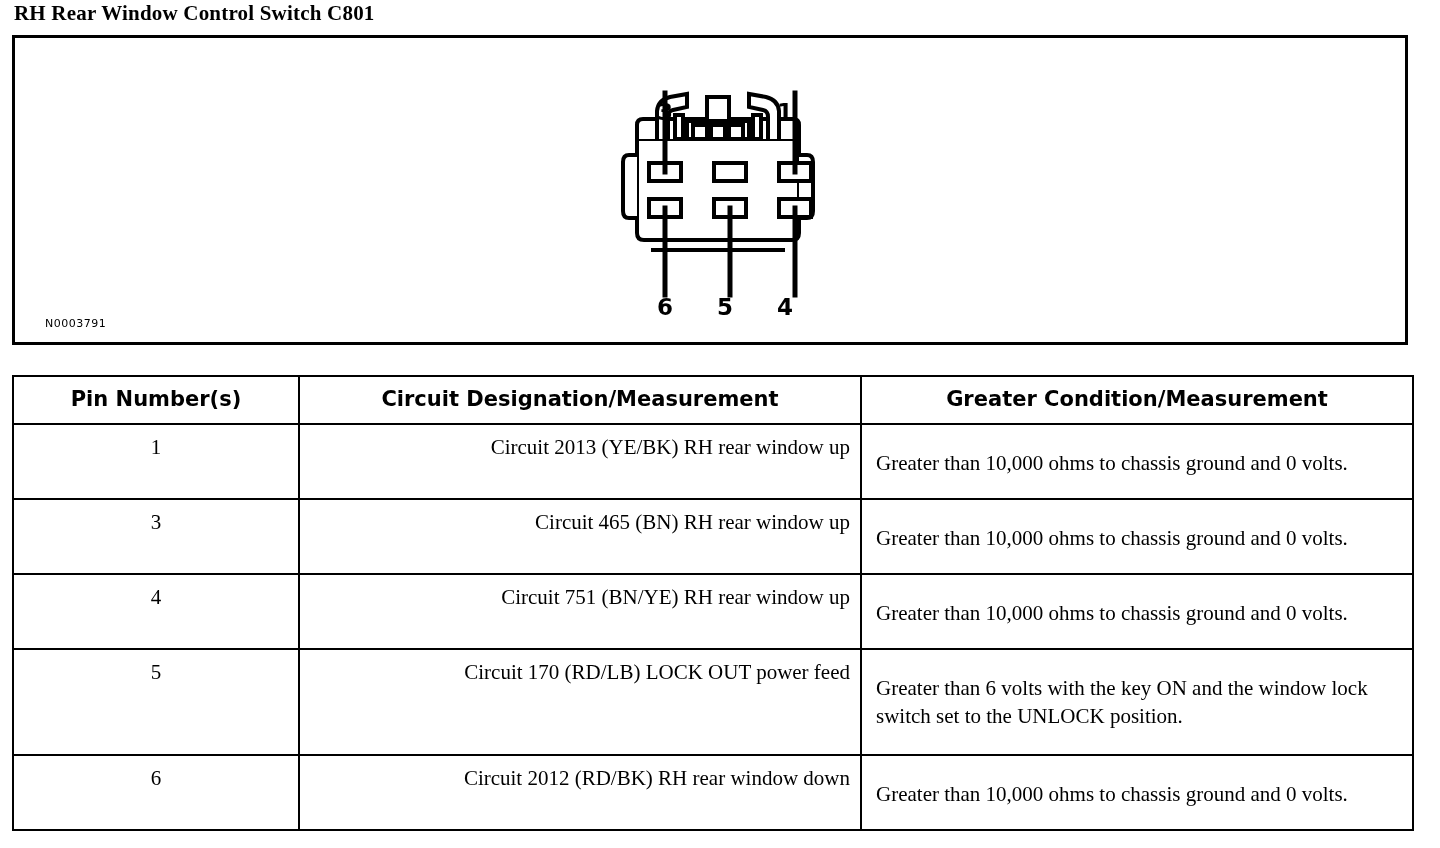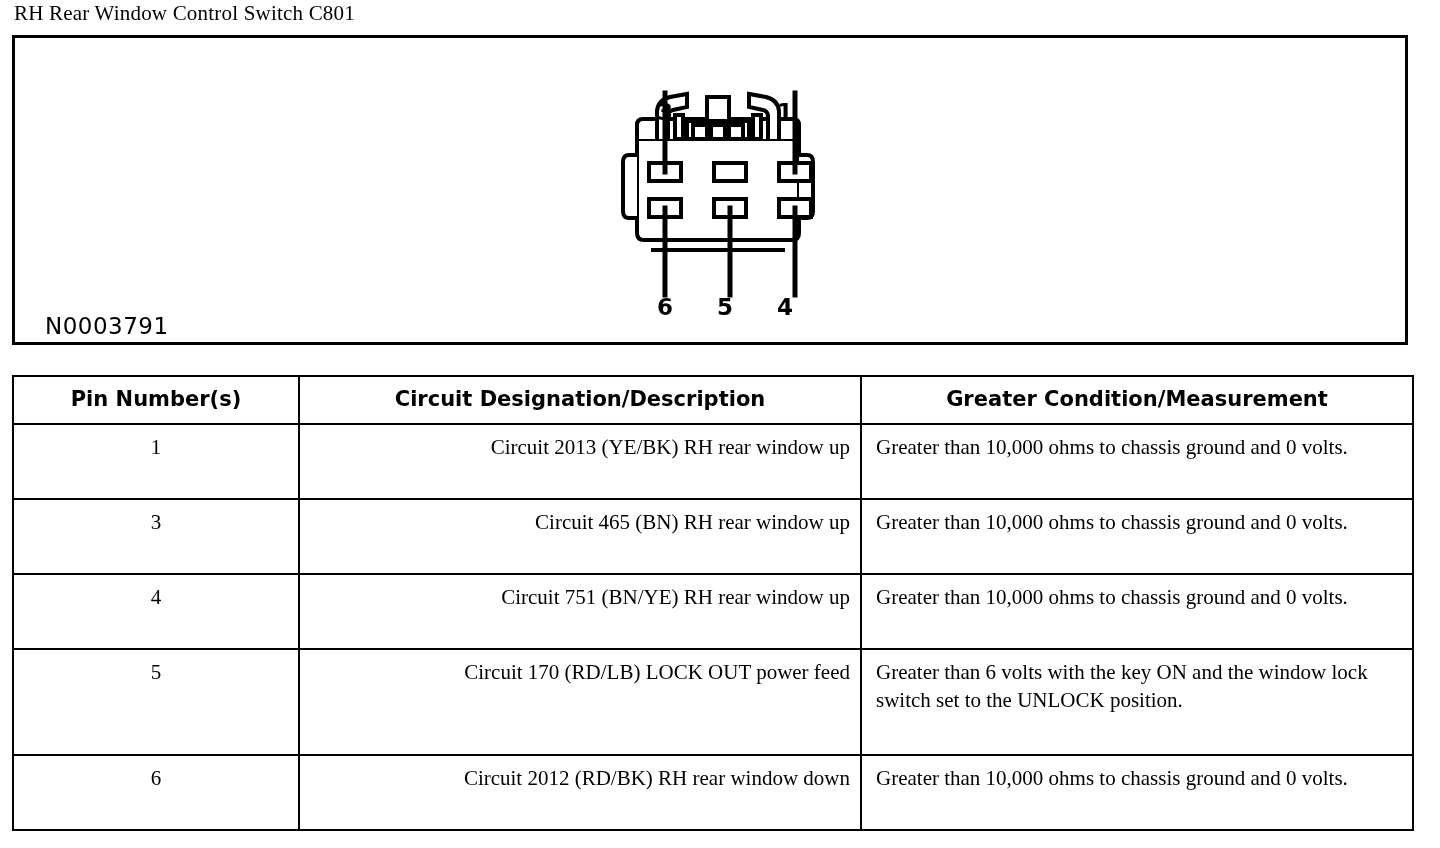--- a/index.html
+++ b/index.html
@@ -15,43 +15,43 @@
     color: #000000;
     overflow: hidden;
   }
 
   
   .doc-title {
     position: absolute;
     left: 14px;
     top: 1px;
     font-family: "Liberation Serif", serif;
-    font-weight: normal;
+    font-weight: bold;
     font-size: 21px;
     letter-spacing: 0.2px;
     white-space: nowrap;
   }
 
   
   .diagram-frame {
     position: absolute;
     left: 12px;
     top: 35px;
     width: 1396px;
     height: 310px;
     border: 3px solid #000000;
     box-sizing: border-box;
     background: #ffffff;
   }
   .diagram-id {
     position: absolute;
     left: 30px;
-    bottom: 3px;
+    bottom: 12px;
     font-family: "DejaVu Sans", sans-serif;
-    font-size: 23px;
+    font-size: 11px;
     letter-spacing: 0.5px;
   }
 
   
   .connector-stage {
     position: absolute;
     left: 580px;
     top: 25px;
     width: 270px;
     height: 270px;
@@ -112,21 +112,21 @@
   td.cell-desc {
     text-align: right;
     font-size: 21px;
     line-height: 1.32;
     padding-top: 9px;
   }
   td.cell-meas {
     text-align: left;
     font-size: 21px;
     line-height: 1.32;
-    padding-top: 9px;
+    padding-top: 25px;
     padding-left: 14px;
   }
   .row-h-std  { height: 75px; }
   .row-h-tall { height: 106px; }
 </style>
 </head>
 <body>
 
 <div class="doc-title">RH Rear Window Control Switch C801</div>
 
@@ -190,21 +190,21 @@
 
 <table class="pin-table">
   <colgroup>
     <col class="col-pin">
       <col class="col-desc">
       <col class="col-meas">
   </colgroup>
   <thead>
     <tr>
       <th>Pin Number(s)</th>
-      <th>Circuit Designation/Description</th>
+      <th>Circuit Designation/Measurement</th>
       <th>Greater Condition/Measurement</th>
     </tr>
   </thead>
   <tbody>
     <tr class="row-h-std">
       <td class="cell-pin">1</td>
       <td class="cell-desc">Circuit 2013 (YE/BK) RH rear window up</td>
       <td class="cell-meas">Greater than 10,000 ohms to chassis ground and 0 volts.</td>
     </tr>
     <tr class="row-h-std">

